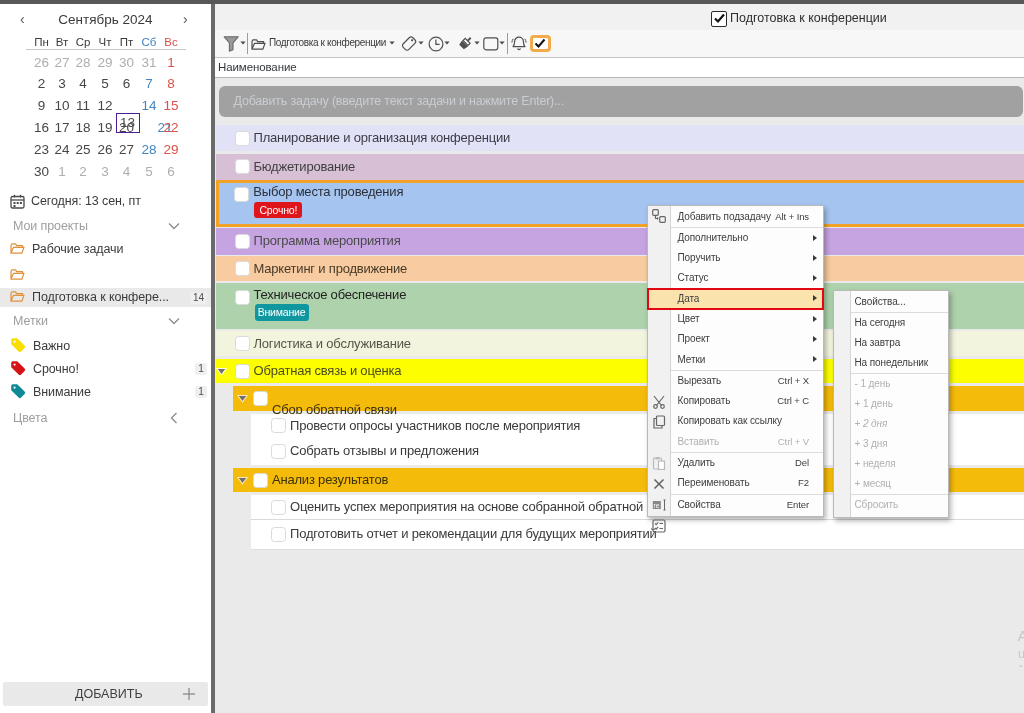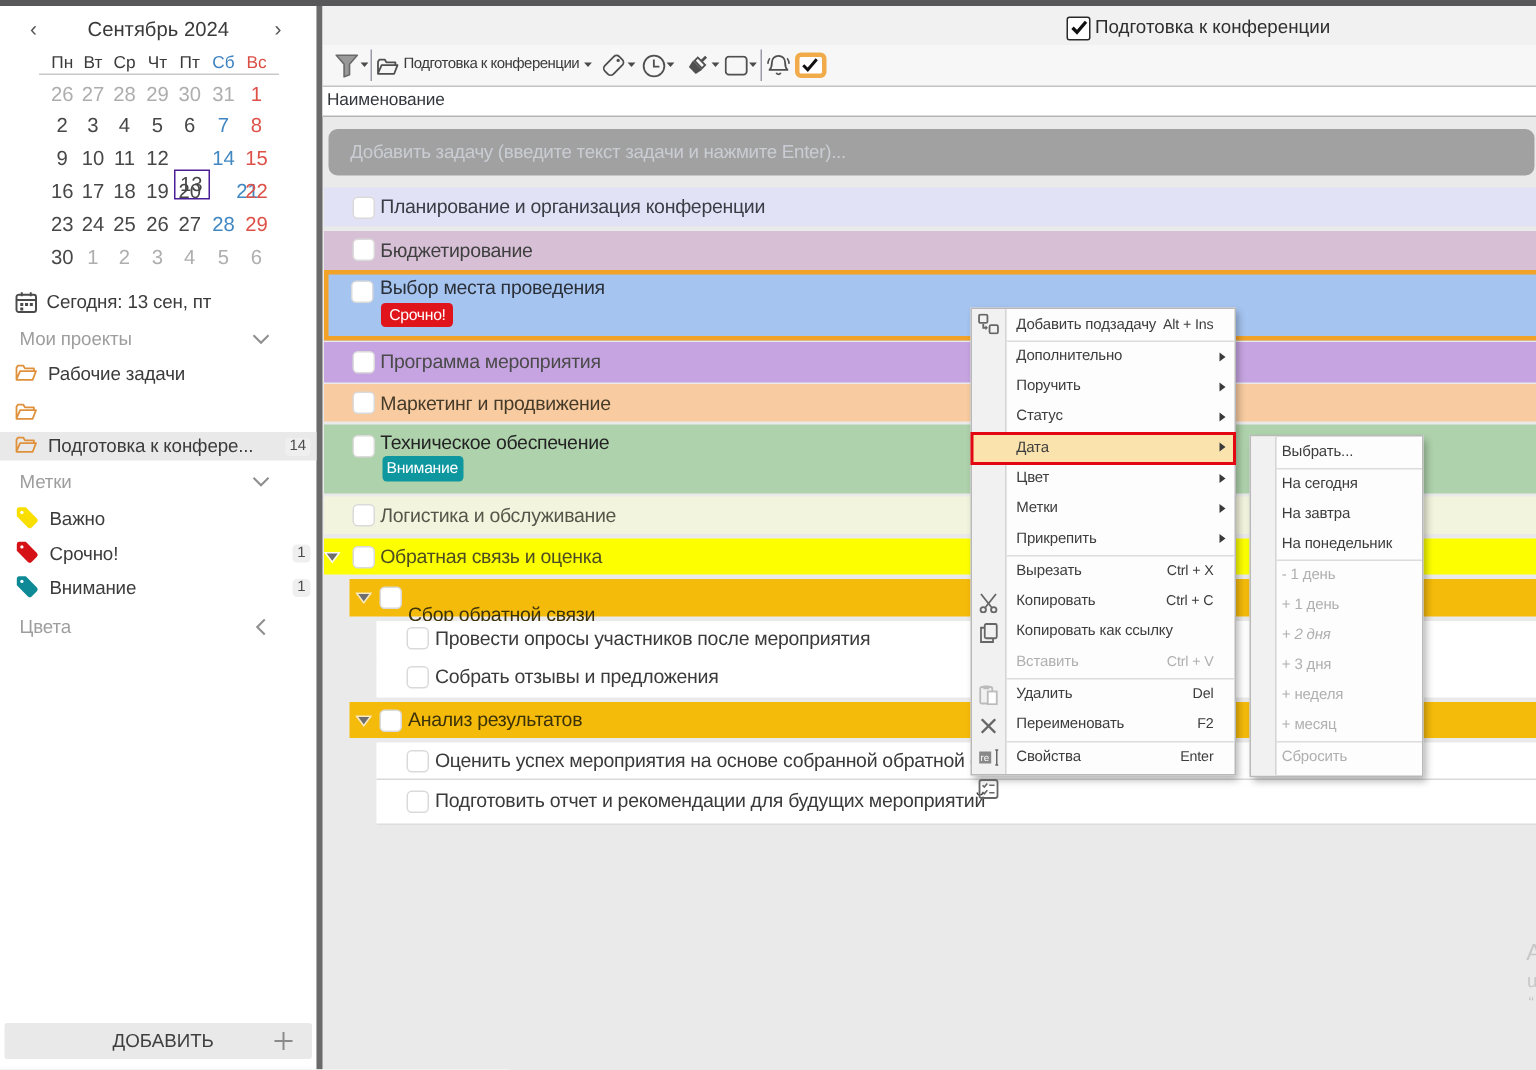--- a/index.html
+++ b/index.html
@@ -319,25 +319,25 @@
         </div>
         <div class="mi" style="background:#fbe3ad;outline:2.2px solid #e30613;outline-offset:-1px;z-index:3;">
           <span class="lbl">Дата</span>
           <span class="arr"></span>
         </div>
         <div class="mi">
           <span class="lbl">Цвет</span>
           <span class="arr"></span>
         </div>
         <div class="mi">
+          <span class="lbl">Проект</span>
+          <span class="arr"></span>
+        </div>
+        <div class="mi">
           <span class="lbl">Метки</span>
-          <span class="arr"></span>
-        </div>
-        <div class="mi">
-          <span class="lbl">Прикрепить</span>
           <span class="arr"></span>
         </div>
         <div class="msep"></div>
         <div class="mi">
           <span class="lbl">Вырезать</span>
           <span class="sc">Ctrl + X</span>
         </div>
         <div class="mi">
           <span class="lbl">Копировать</span>
           <span class="sc">Ctrl + C</span>
@@ -397,21 +397,21 @@
   <svg class="abs" style="left:651.5px;top:519px;z-index:4" width="14" height="14" viewBox="0 0 14 14">
         <rect x="1" y="1" width="12" height="12" rx="1.5" fill="none" stroke="#666" stroke-width="1.2"></rect>
         <path d="M3 4.5 L4.2 5.7 L6.2 3.3" fill="none" stroke="#666" stroke-width="1.1"></path>
         <line x1="7.5" y1="4.5" x2="11" y2="4.5" stroke="#666" stroke-width="1.1"></line>
         <path d="M3 9 L4.2 10.2 L6.2 7.8" fill="none" stroke="#666" stroke-width="1.1"></path>
         <line x1="7.5" y1="9.5" x2="11" y2="9.5" stroke="#666" stroke-width="1.1"></line>
       </svg>
   <div class="menu" style="left:832.5px;top:290px;width:114px;padding:1px 0;">
         <div style="position:absolute;left:0;top:0;width:16px;height:100%;background:#f1f1f1;border-right:1px solid #d5d5d5;"></div>
         <div class="mi smi">
-          <span class="lbl" style="left:21px;">Выбрать...</span>
+          <span class="lbl" style="left:21px;">Свойства...</span>
         </div>
         <div class="msep" style="margin-left:16px;"></div>
         <div class="mi smi">
           <span class="lbl" style="left:21px;">На сегодня</span>
         </div>
         <div class="mi smi">
           <span class="lbl" style="left:21px;">На завтра</span>
         </div>
         <div class="mi smi">
           <span class="lbl" style="left:21px;">На понедельник</span>

